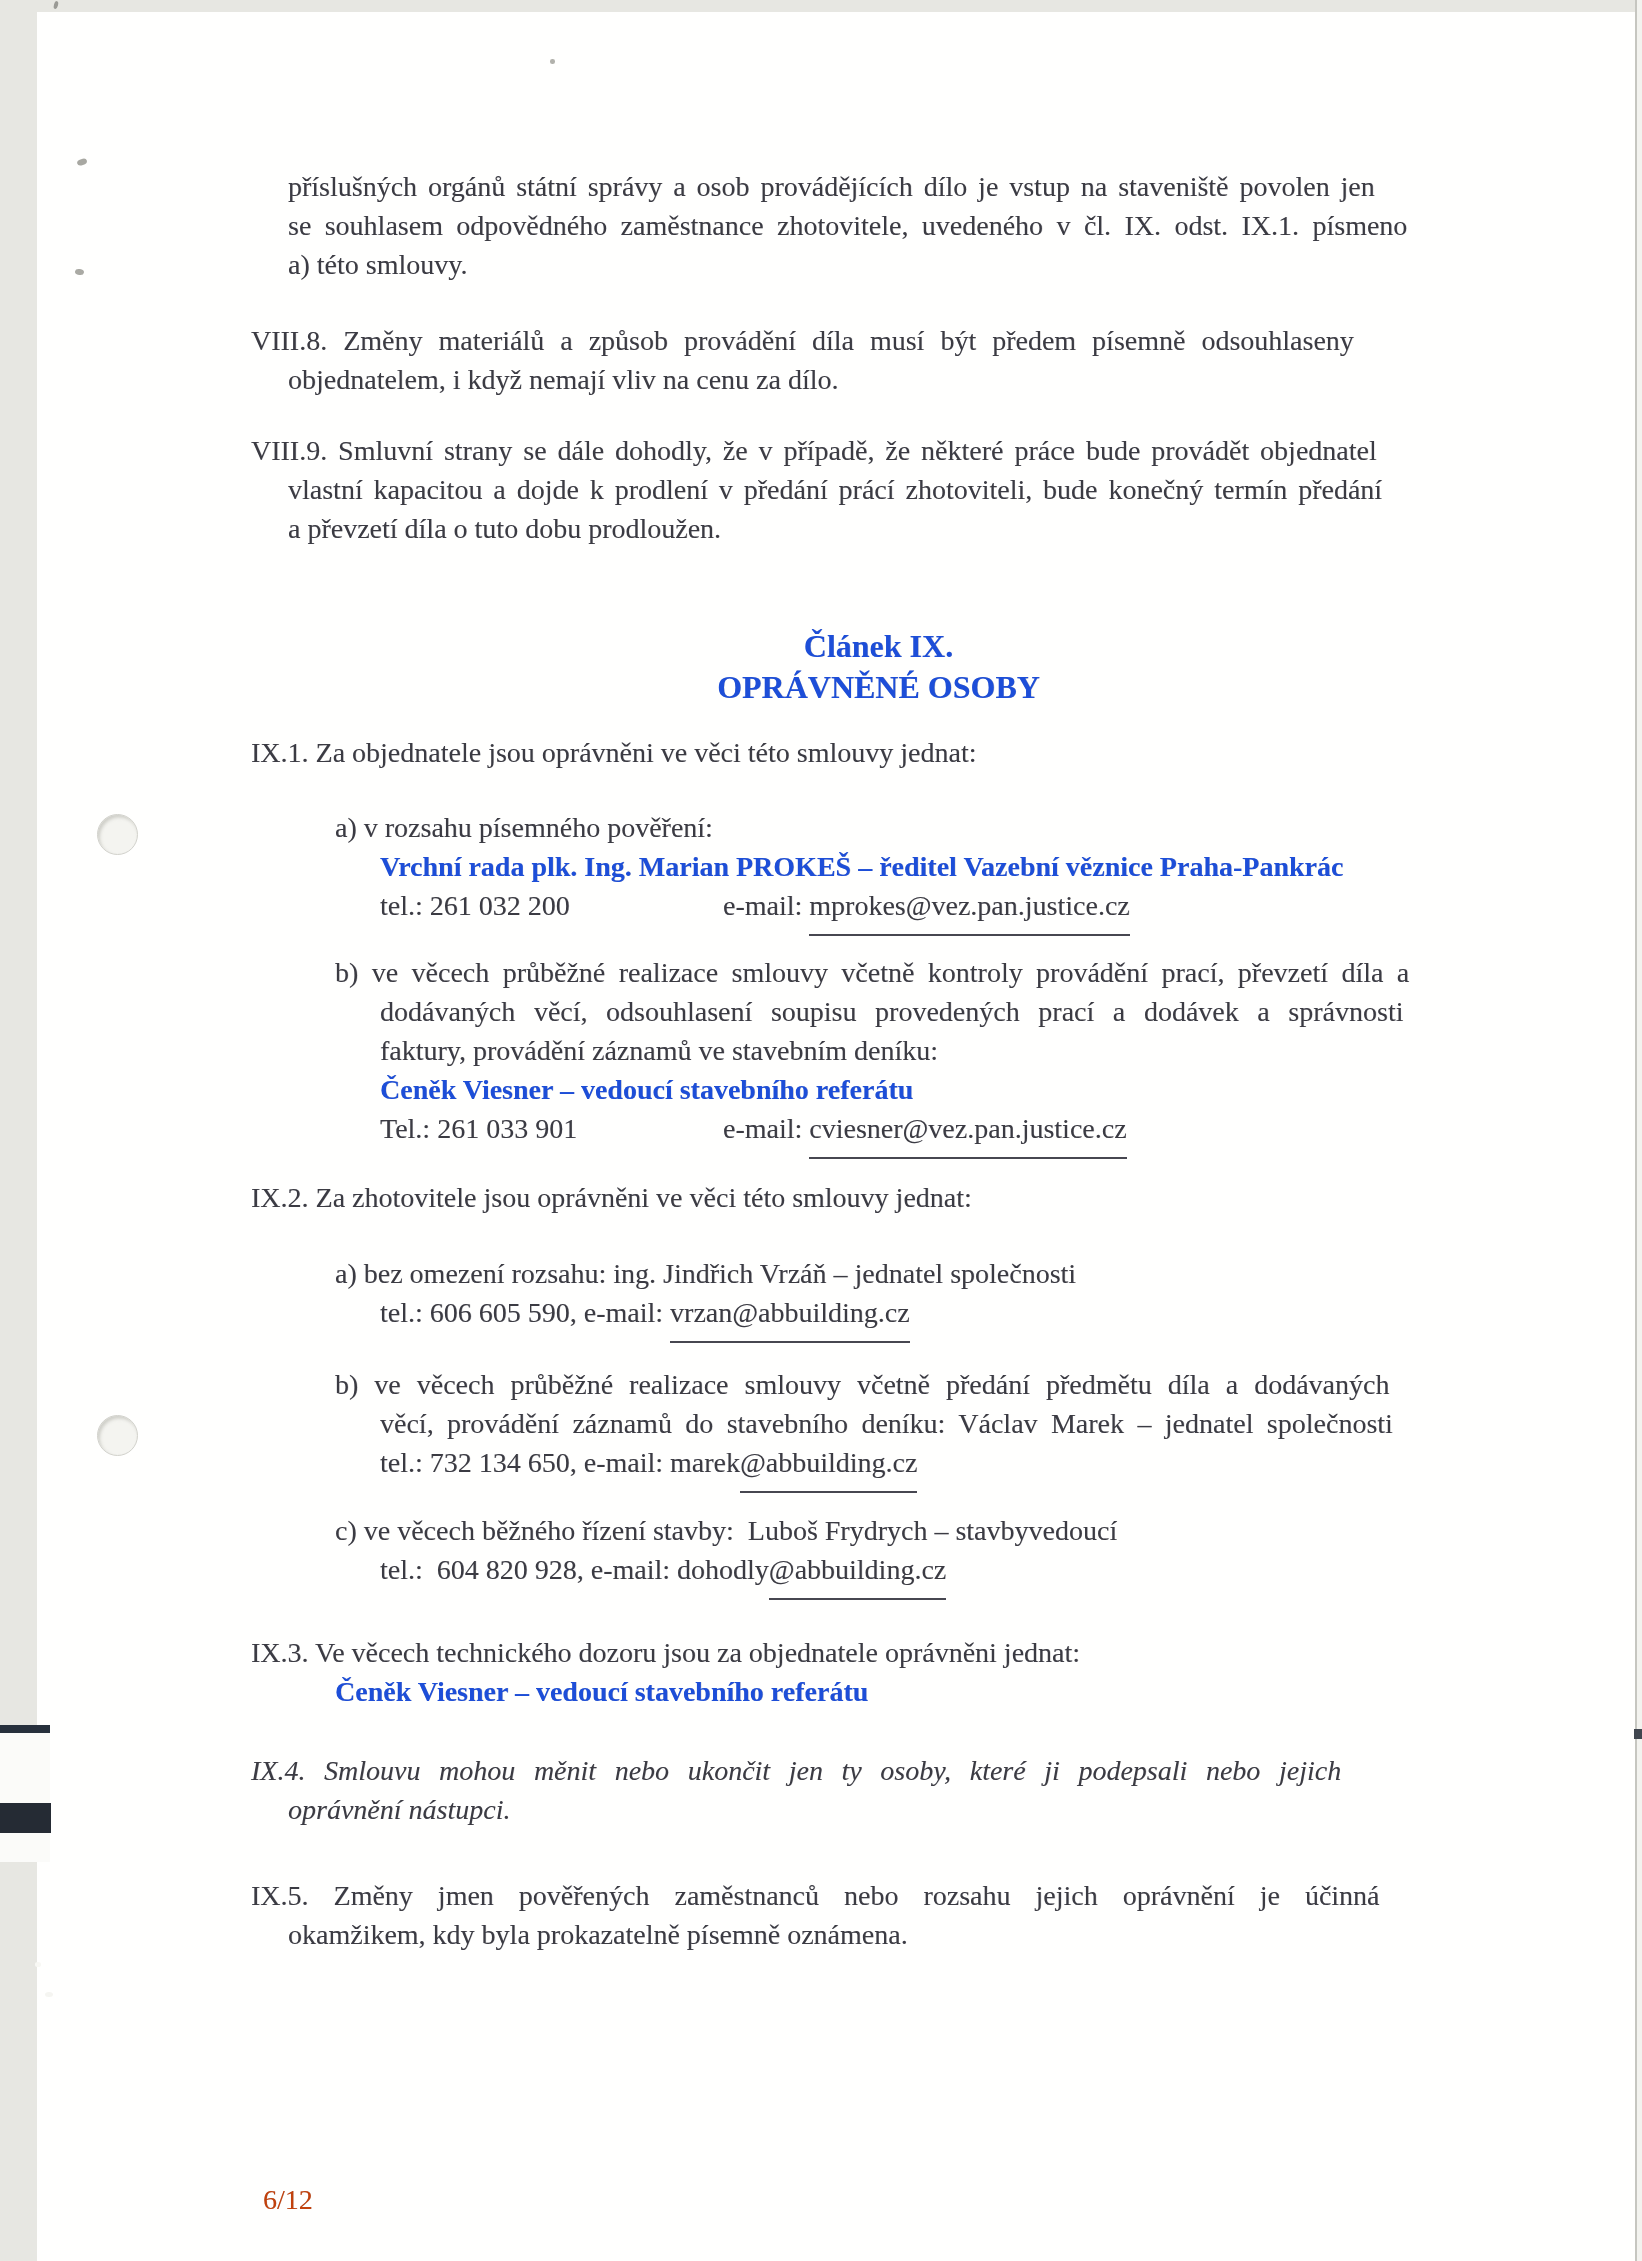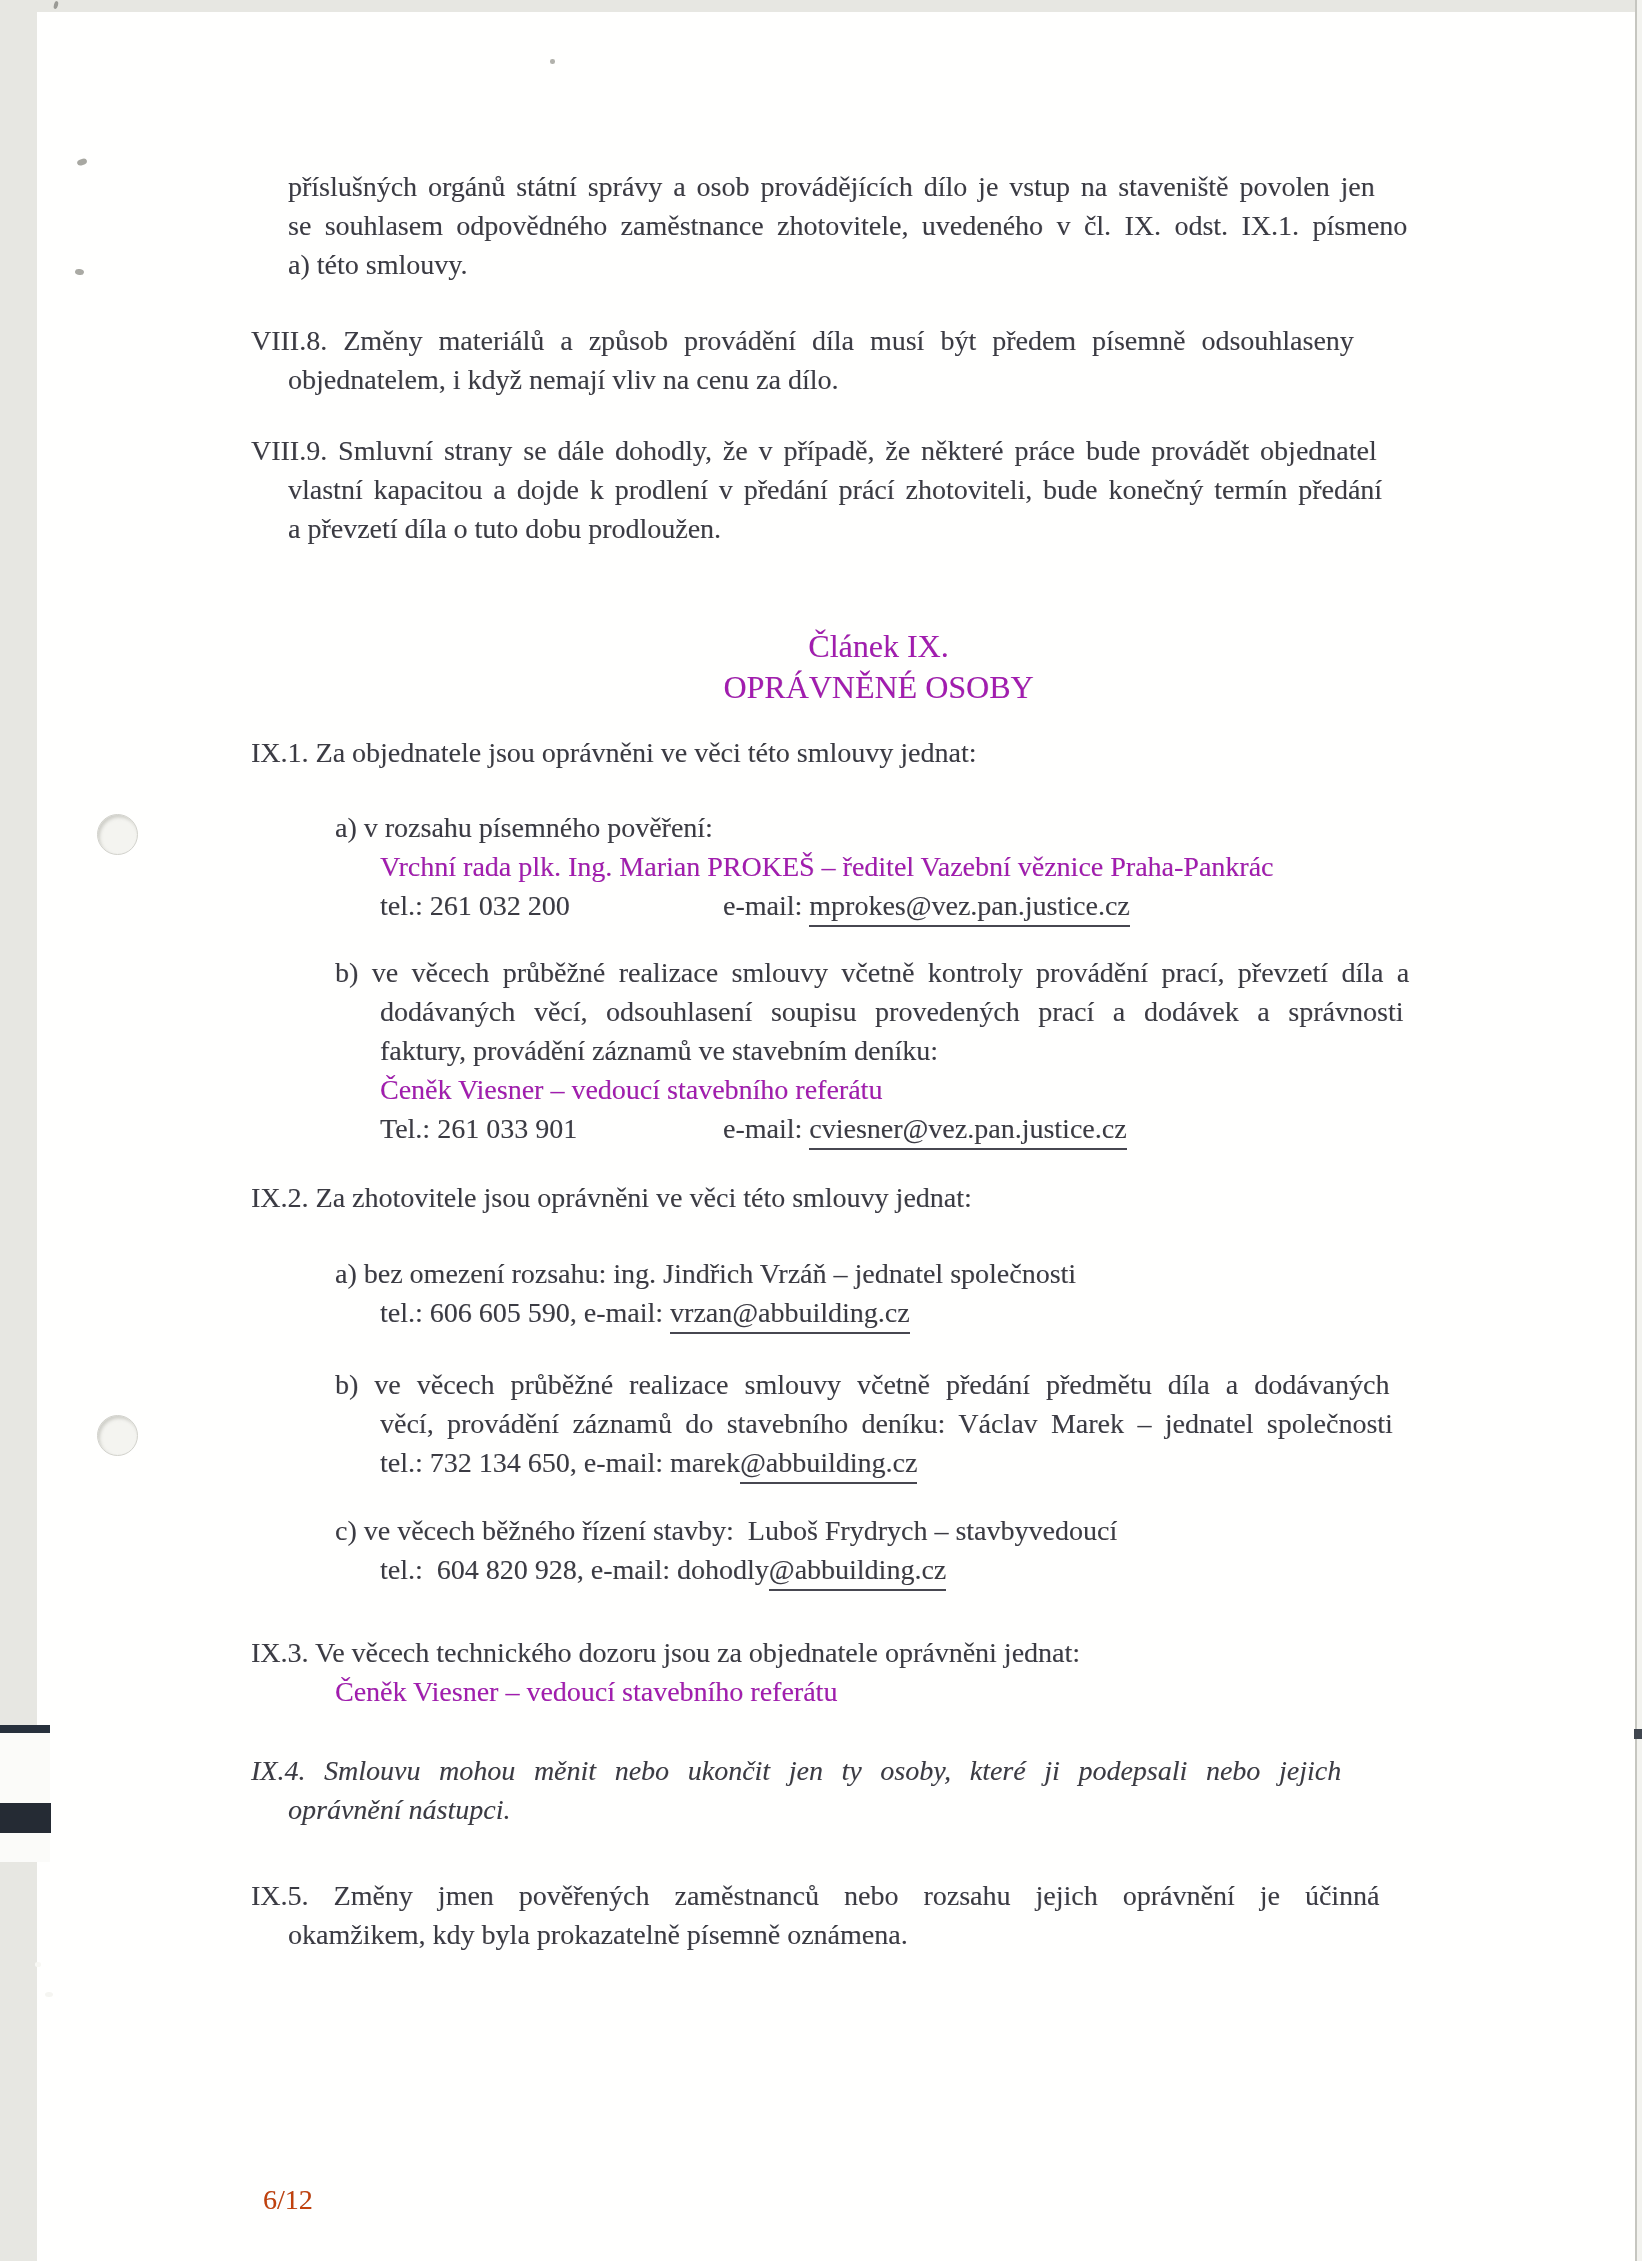--- a/index.html
+++ b/index.html
@@ -26,29 +26,29 @@
   .textcol {
     position:absolute; left:251px; top:167px; width:1237px;
     font-size:28px; line-height:39px;
     color:#3b3b43;
     text-shadow:0.4px 0.4px 0.6px rgba(59,59,67,0.28);
   }
   .line { white-space:nowrap; }
   .hang-rest   { margin-left:37px; }
   .item-first  { margin-left:84px; }
   .item-rest   { margin-left:129px; }
-  .bold { font-weight:normal; color:#a21caf; }
+  .bold { font-weight:bold; color:#1d4ed8; }
   .ws1 { word-spacing:3.9px; }
   .ws2 { word-spacing:6.4px; }
   .ws3 { word-spacing:9px; }
   .ws4 { word-spacing:11.6px; }
   .ws5 { word-spacing:18px; }
   .heading-block { text-align:center; transform:translateX(9px); font-size:32px; line-height:41px; }
   .telfix { display:inline-block; width:343px; }
-  .email-ul { border-bottom:2.6px solid #474750; padding-bottom:4px; }
+  .email-ul { border-bottom:2.6px solid #474750; padding-bottom:13px; }
   .m-viii8 { margin-top:37px; }
   .m-viii9 { margin-top:32px; }
   .m-head  { margin-top:78px; }
   .m-ix1   { margin-top:25px; }
   .m-ix1a  { margin-top:36px; }
   .m-ix1b  { margin-top:28px; }
   .m-ix2   { margin-top:30px; }
   .m-ix2a  { margin-top:37px; }
   .m-ix2b  { margin-top:33px; }
   .m-ix2c  { margin-top:29px; }

